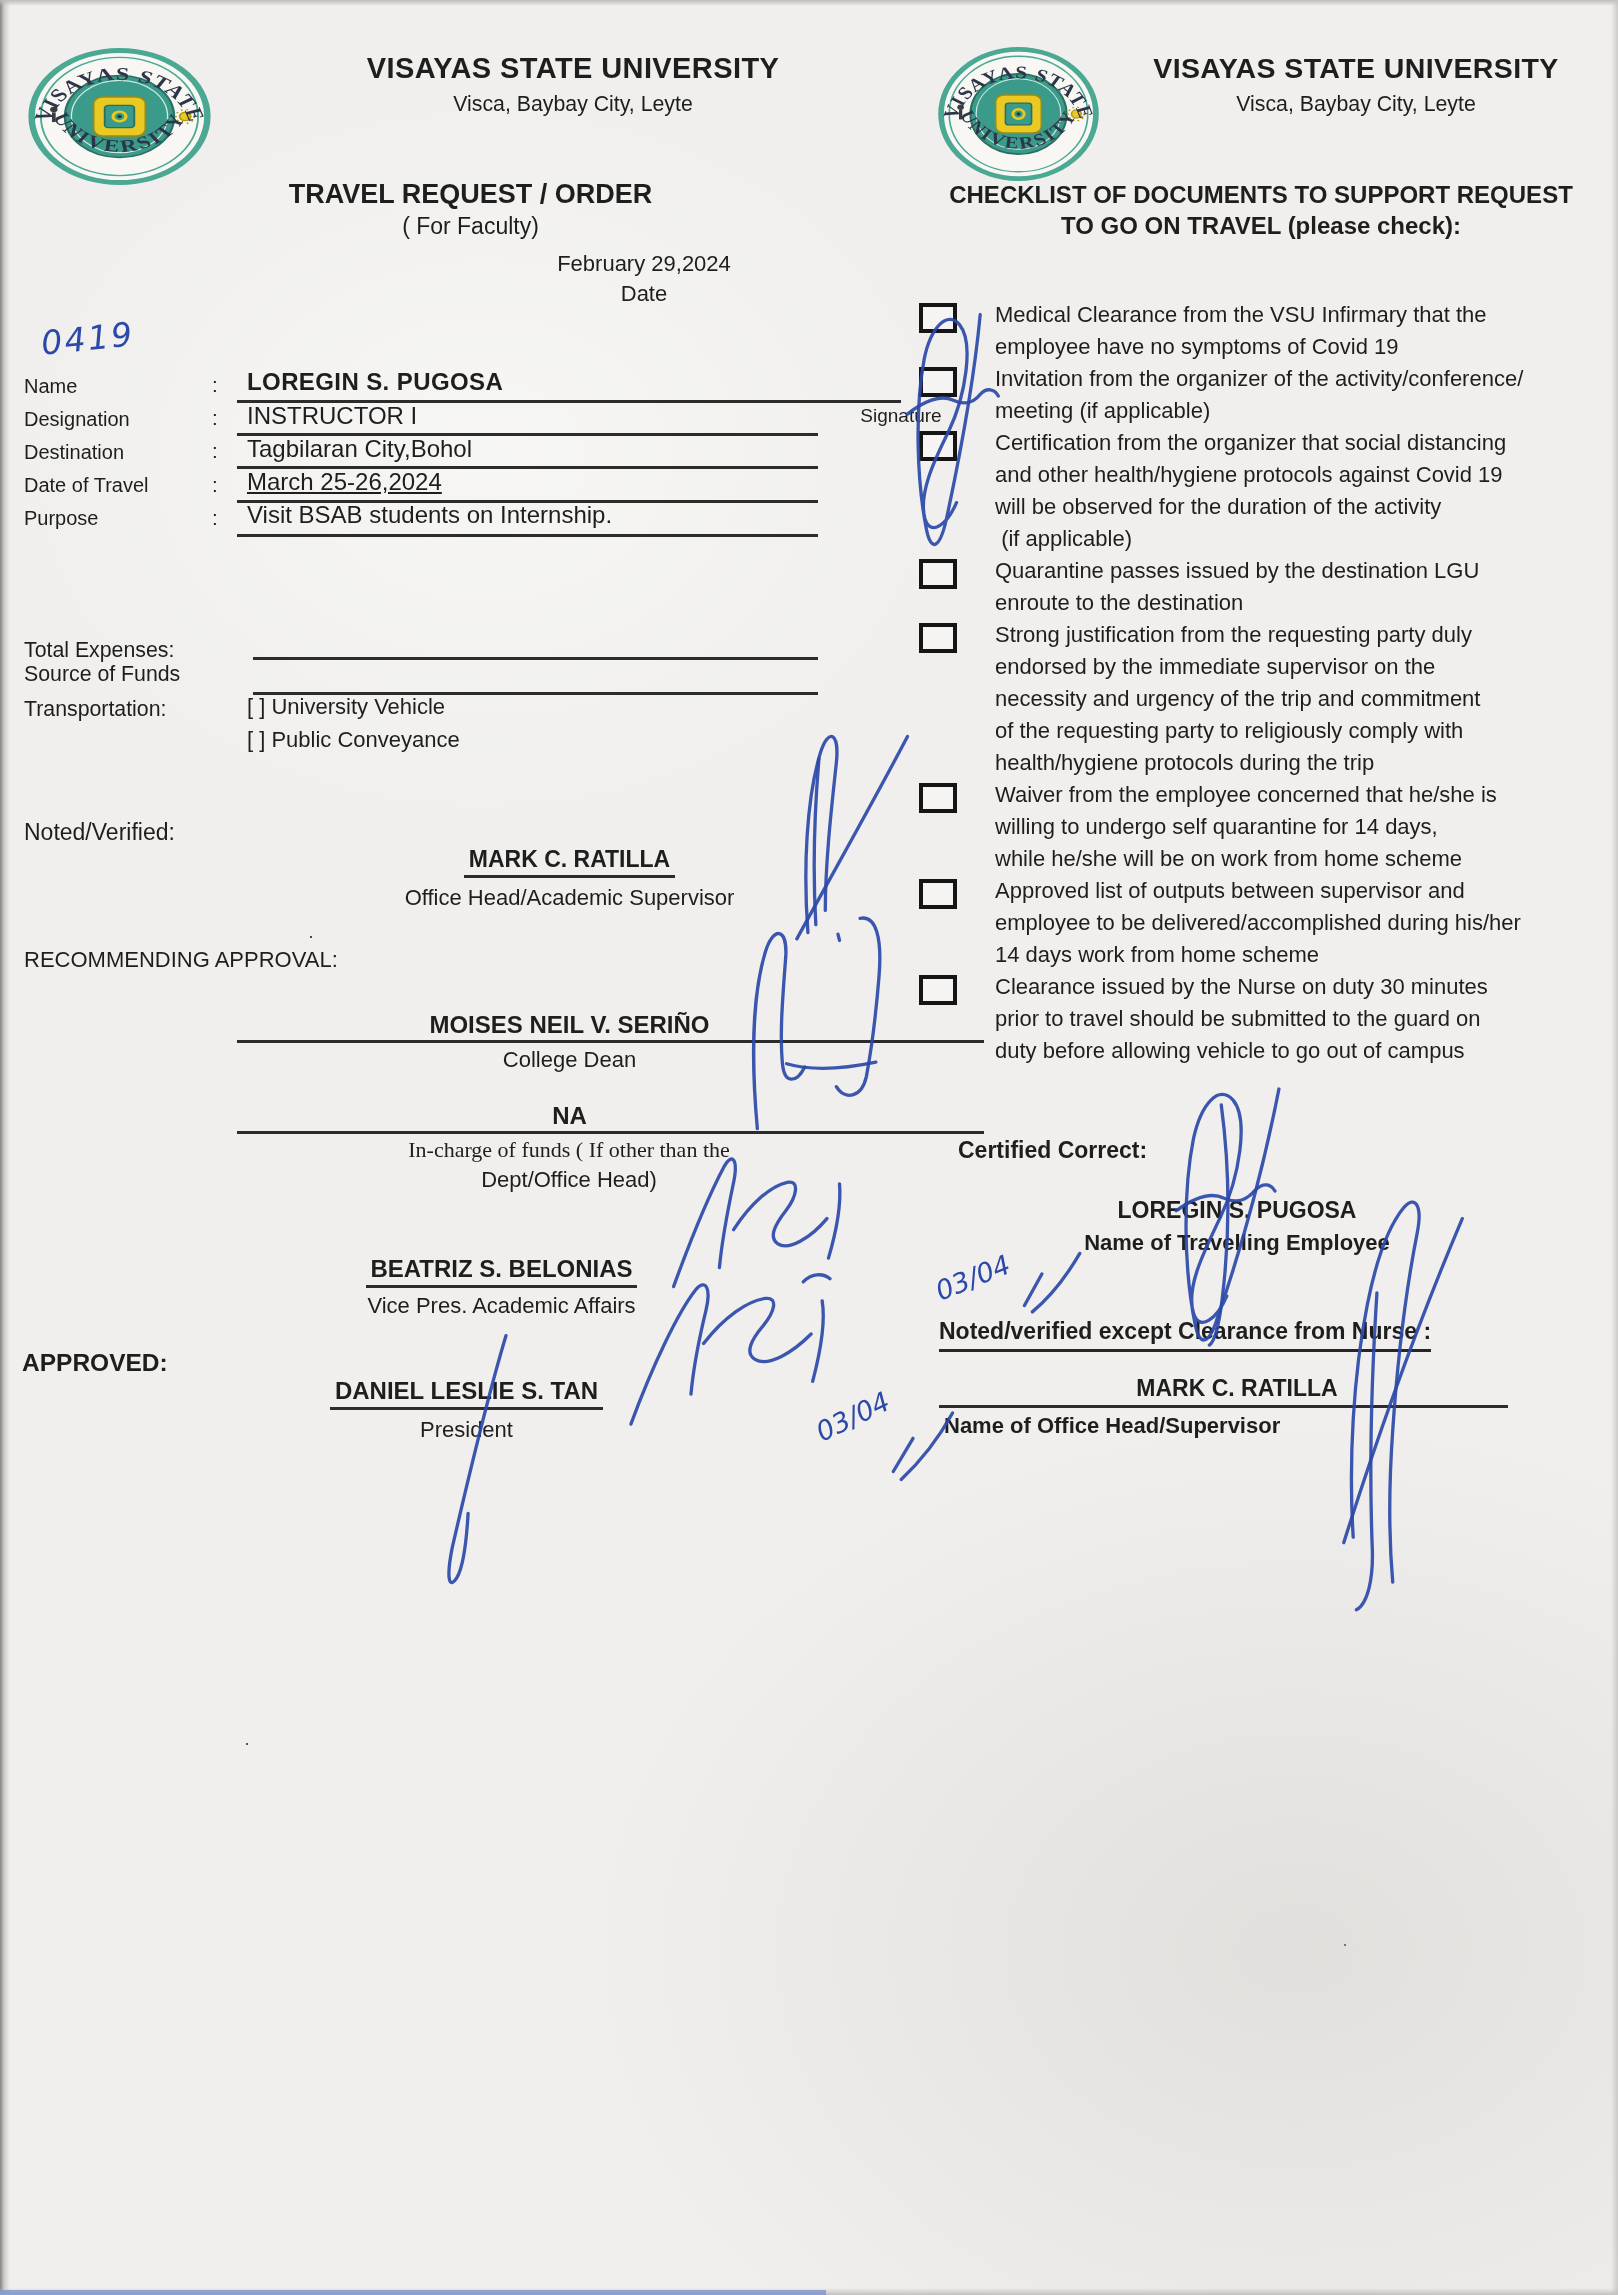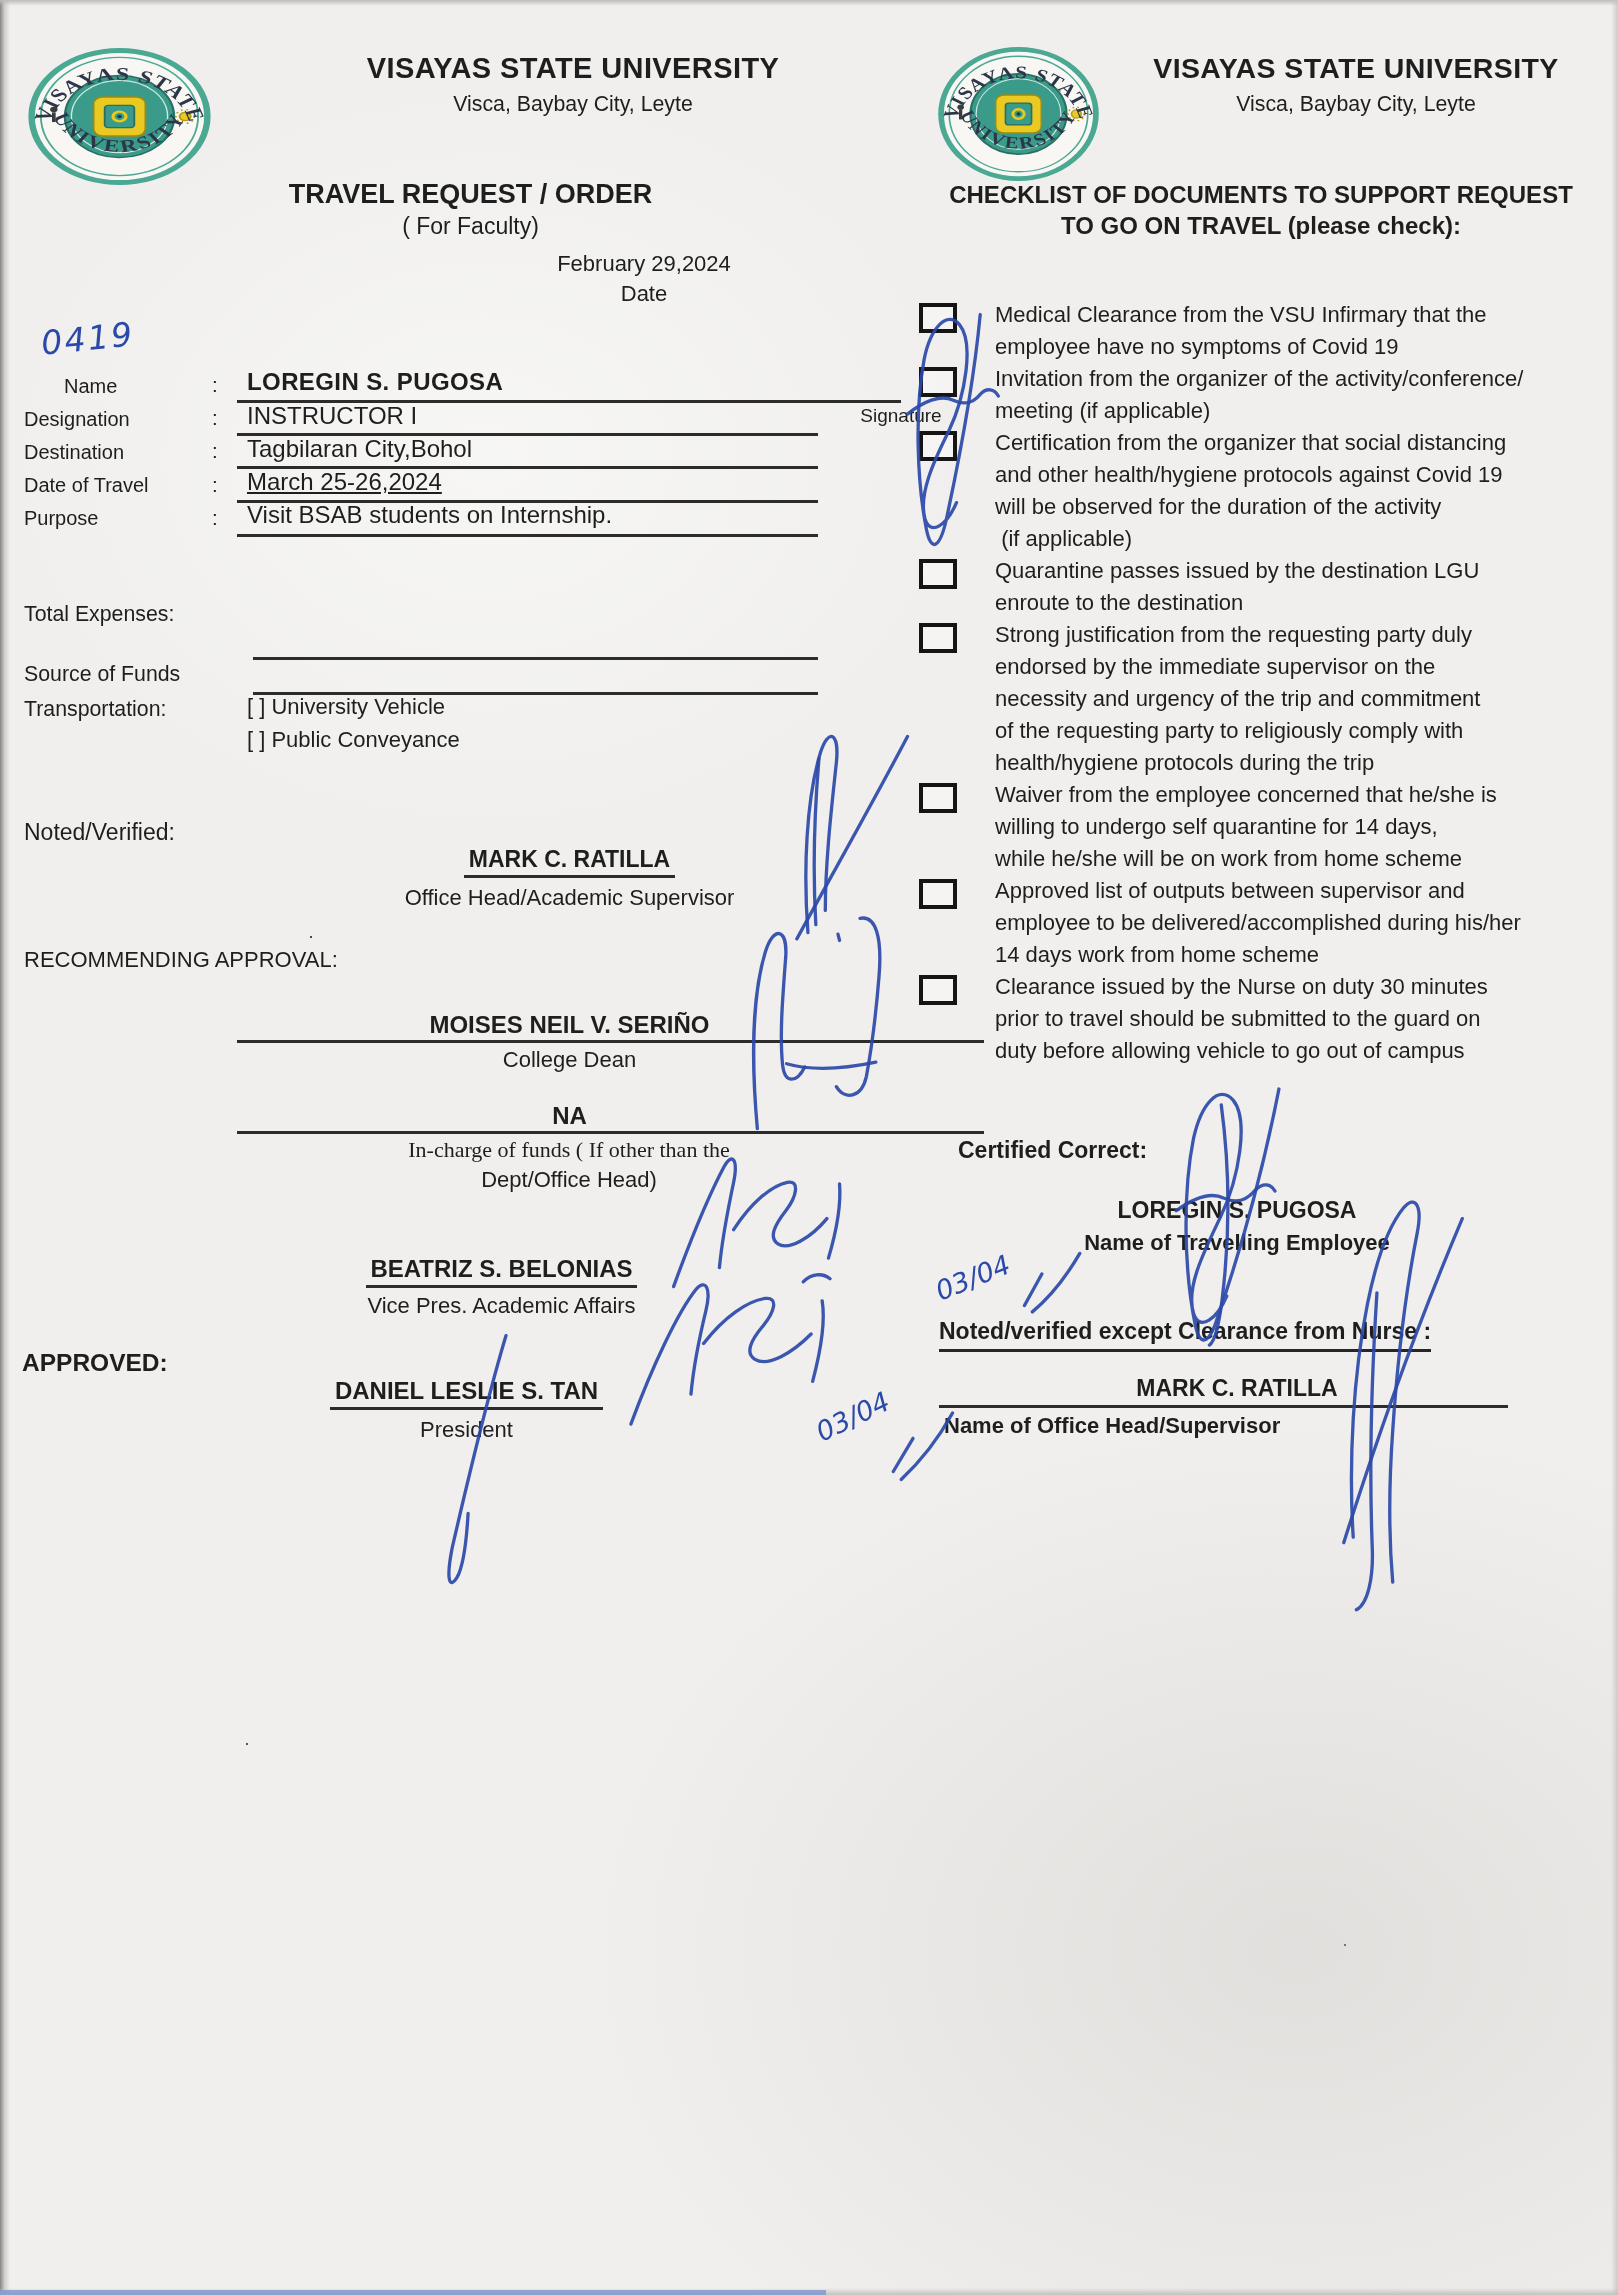--- a/index.html
+++ b/index.html
@@ -64,21 +64,21 @@
   <div class="abs ctr" style="left:261px;top:92px;width:624px;font-size:21.3px;">Visca, Baybay City, Leyte</div>
 
   <div class="abs ctr b" style="left:182px;top:179px;width:577px;font-size:27px;">TRAVEL REQUEST / ORDER</div>
   <div class="abs ctr" style="left:182px;top:213px;width:577px;font-size:23px;">( For Faculty)</div>
 
   <div class="abs ctr" style="left:490px;top:251px;width:308px;font-size:22px;">February 29,2024</div>
   <div class="abs ctr" style="left:490px;top:281px;width:308px;font-size:22px;">Date</div>
 
   <div class="abs hand" style="left:41px;top:319px;font-size:33px;letter-spacing:2.4px;transform:rotate(-6deg);">0419</div>
 
-  <div class="abs" style="left:24px;top:375px;font-size:20px;margin-left:40px;">Name</div>
+  <div class="abs" style="left:24px;top:375px;font-size:20px;">Name</div>
   <div class="abs" style="left:212px;top:373px;font-size:20.6px;">:</div>
   <div class="abs b" style="left:247px;top:368px;font-size:24px;letter-spacing:0.4px;">LOREGIN S. PUGOSA</div>
   <div class="uline" style="left:237px;top:400px;width:664px;"></div>
 
   <div class="abs" style="left:24px;top:408px;font-size:20px;">Designation</div>
   <div class="abs" style="left:212px;top:406px;font-size:20.6px;">:</div>
   <div class="abs" style="left:247px;top:402px;font-size:24px;">INSTRUCTOR I</div>
   <div class="uline" style="left:237px;top:433px;width:581px;"></div>
 
   <div class="abs" style="left:24px;top:441px;font-size:20px;">Destination</div>
@@ -91,21 +91,21 @@
   <div class="abs" style="left:247px;top:468px;font-size:24px;text-decoration:underline;">March 25-26,2024</div>
   <div class="uline" style="left:237px;top:500px;width:581px;"></div>
 
   <div class="abs" style="left:24px;top:507px;font-size:20px;">Purpose</div>
   <div class="abs" style="left:212px;top:506px;font-size:20.6px;">:</div>
   <div class="abs" style="left:247px;top:501px;font-size:24px;">Visit BSAB students on Internship.</div>
   <div class="uline" style="left:237px;top:534px;width:581px;"></div>
 
   <div class="abs ctr" style="left:822px;top:405px;width:158px;font-size:19px;">Signature</div>
 
-  <div class="abs" style="left:24px;top:602px;font-size:21.3px;">Total Expenses:</div>
+  <div class="abs" style="left:24px;top:638px;font-size:21.3px;">Total Expenses:</div>
   <div class="uline" style="left:253px;top:657px;width:565px;"></div>
   <div class="abs" style="left:24px;top:662px;font-size:21.3px;">Source of Funds</div>
   <div class="uline" style="left:253px;top:692px;width:565px;"></div>
   <div class="abs" style="left:24px;top:697px;font-size:21.3px;">Transportation:</div>
   <div class="abs" style="left:247px;top:694px;font-size:22px;">[ ] University Vehicle</div>
   <div class="abs" style="left:247px;top:727px;font-size:22px;">[ ] Public Conveyance</div>
 
   <div class="abs" style="left:24px;top:819px;font-size:23px;">Noted/Verified:</div>
   <div class="abs ctr" style="left:372px;top:846px;width:395px;">
     <div><span class="b name-u" style="font-size:23px;">MARK C. RATILLA</span></div>

